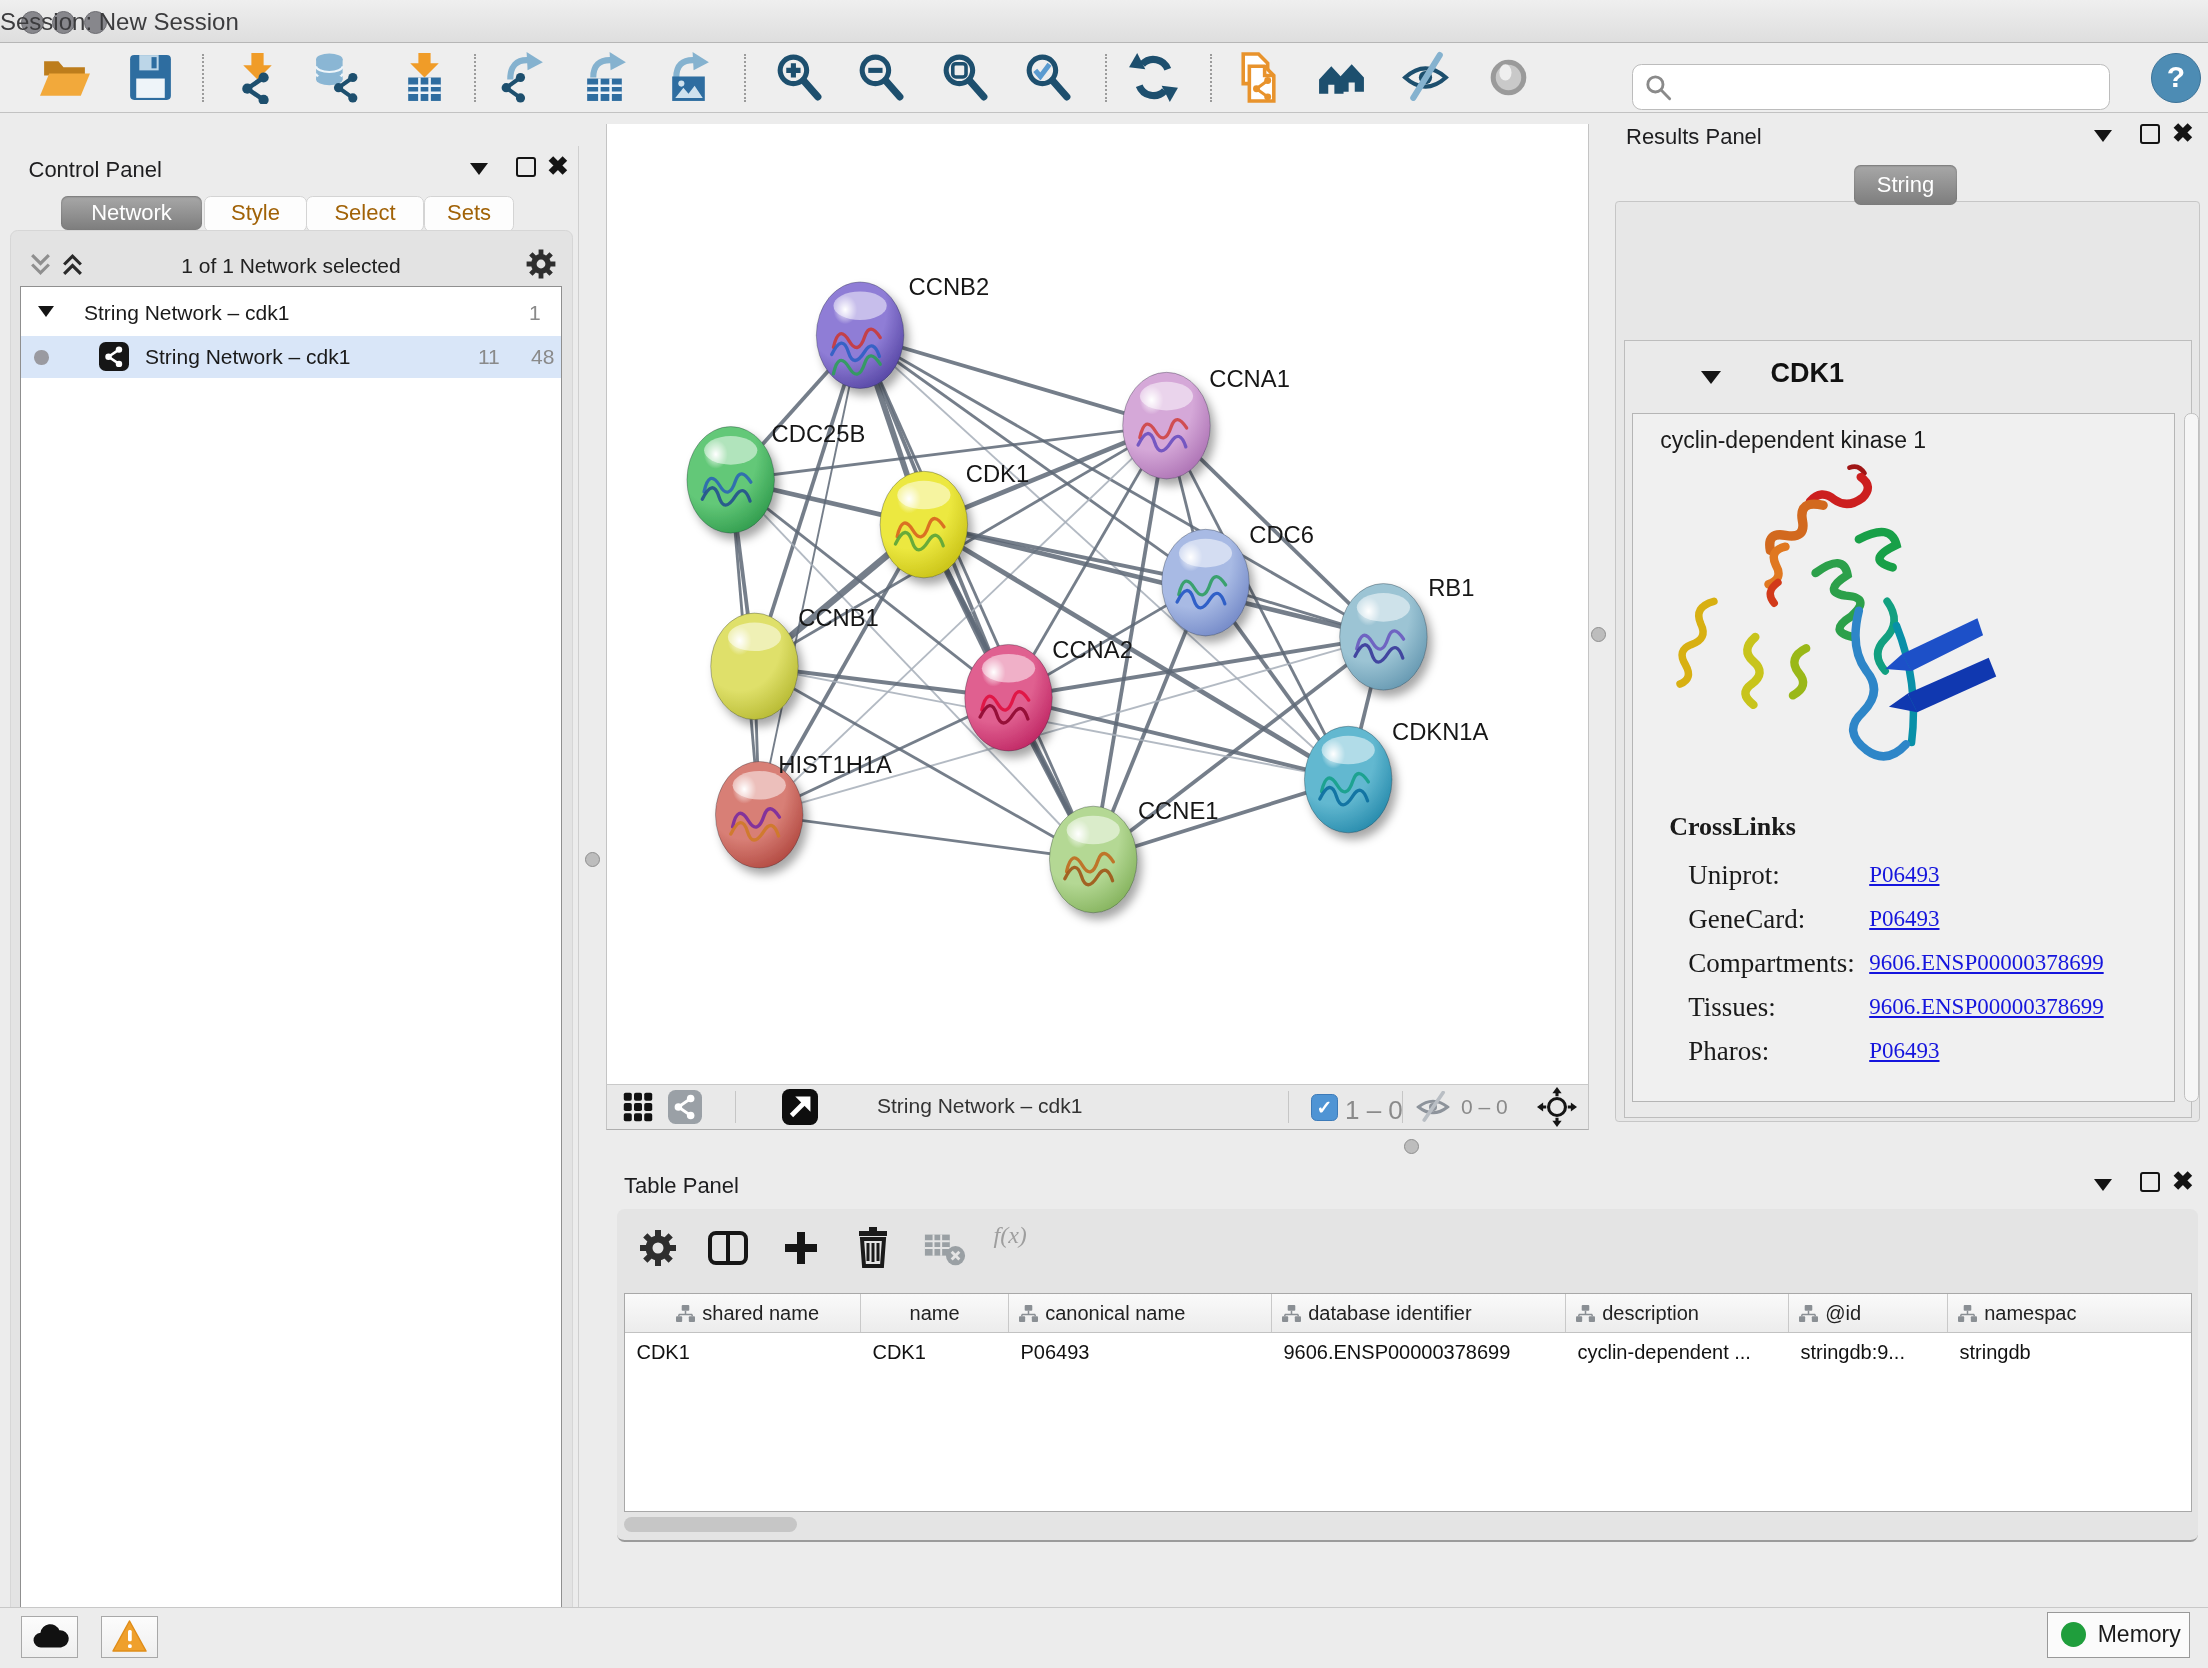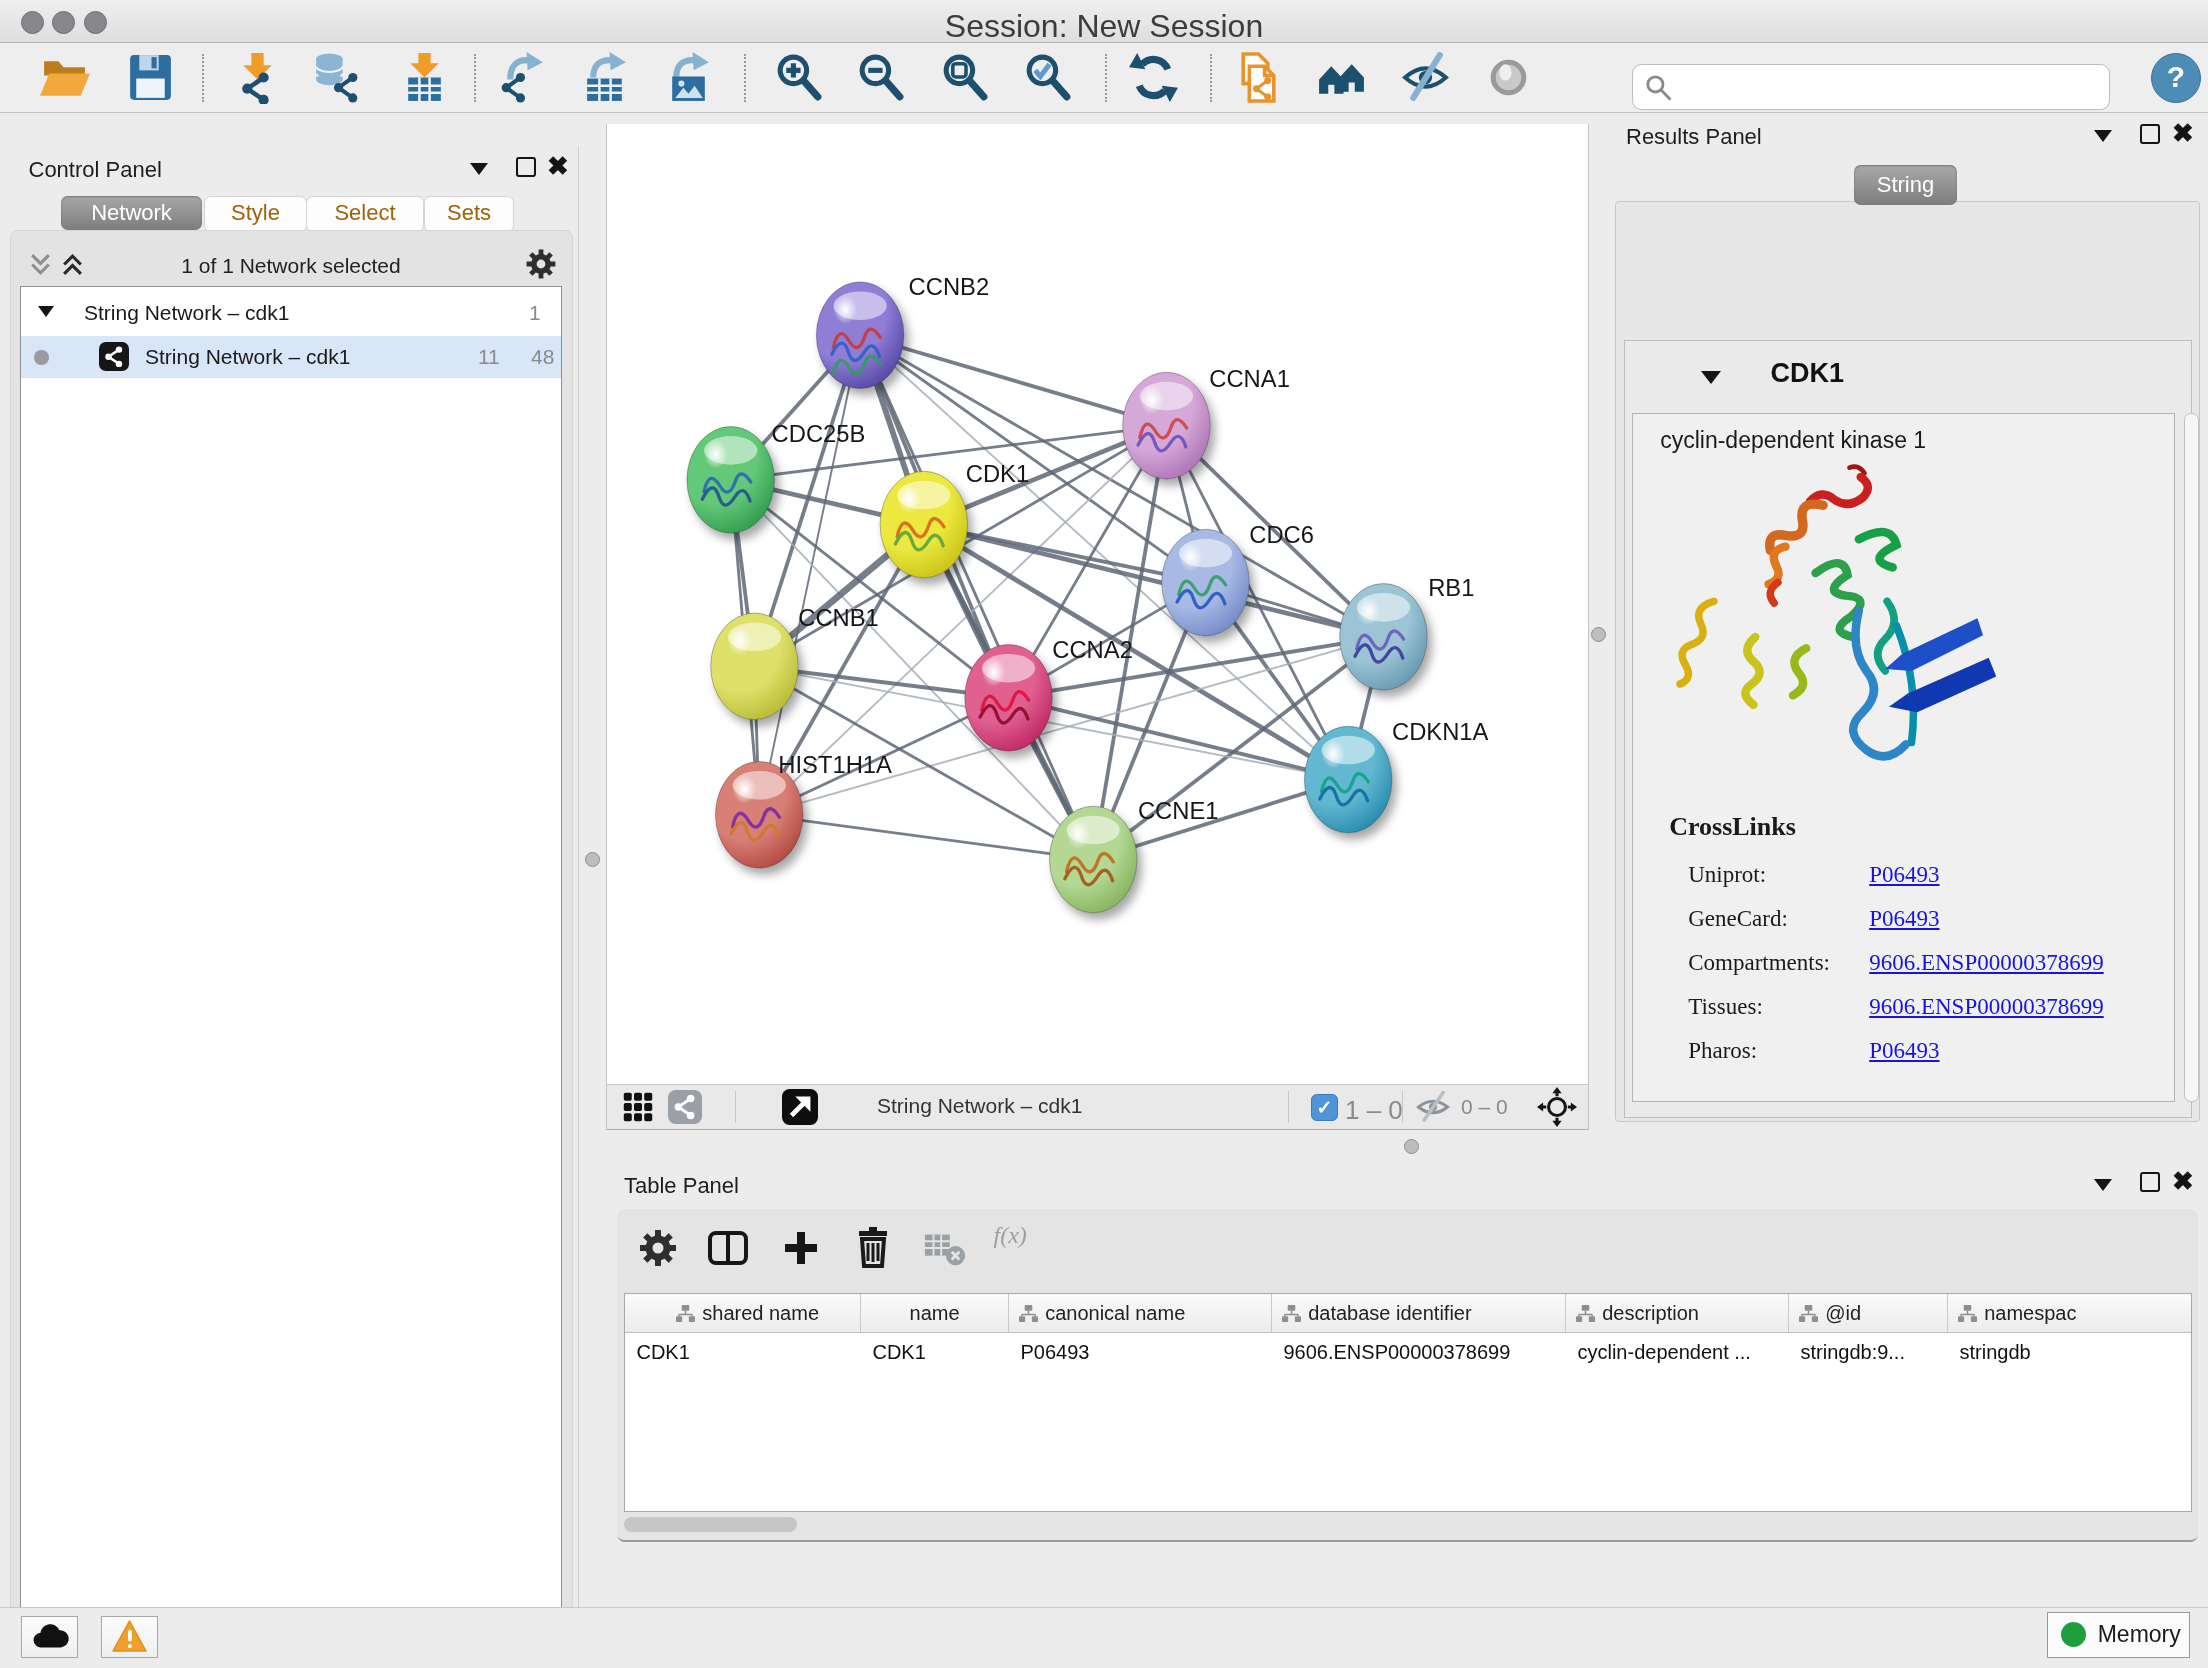--- a/index.html
+++ b/index.html
@@ -1,21 +1,21 @@
 <!DOCTYPE html>
 <html style="font-size:15px"><head>
 <meta charset="utf-8">
 <style>
   html,body{margin:0;padding:0;}
   body{width:2208px;height:1668px;background:#ececec;font-family:"Liberation Sans",sans-serif;position:relative;overflow:hidden;color:#1a1a1a;}
   .abs{position:absolute;}
   
   .titlebar{position:absolute;left:0;top:0;right:0;height:42px;background:linear-gradient(#efefef,#dedede);border-bottom:1px solid #b6b6b6;}
   .tl{position:absolute;top:10.5px;width:21px;height:21px;border-radius:50%;background:#87878c;border:1px solid #6e6e73;}
-  .wtitle{position:absolute;top:7.6px;left:0;right:0;text-align:center;font-size:32px;color:#3c3c3e;}
+  .wtitle{position:absolute;top:7.6px;left:0;right:0;text-align:left;font-size:24px;color:#3c3c3e;}
   
   .toolbar{position:absolute;left:0;top:43px;right:0;height:69px;background:#eeeeee;border-bottom:1px solid #c2c2c2;}
   .tbi{position:absolute;top:7.6px;width:53px;height:53px;}
   .tsep{position:absolute;top:11.4px;height:48px;border-left:2.9px dotted #9b9b9b;}
   .search{position:absolute;left:1632px;top:21px;width:476px;height:44px;background:#fff;border:1.9px solid #bcbcbc;border-radius:9.5px;}
   .search input{position:absolute;left:49px;top:3.8px;width:409px;height:32px;border:none;outline:none;font-size:21px;background:transparent;font-family:"Liberation Sans",sans-serif;}
   .help{position:absolute;left:2151px;top:9.5px;width:48px;height:48px;border-radius:50%;background:#4d8cb4;border:1.9px solid #3d7398;color:#fff;font-size:30px;font-weight:bold;text-align:center;line-height:46px;}
   
   .phdr-title{font-size:22px;color:#1d1d1f;}
   .pc-collapse{width:0;height:0;border-left:9.5px solid transparent;border-right:9.5px solid transparent;border-top:12.4px solid #141414;}
@@ -533,21 +533,21 @@
           <path d="M236 150 q16 22 -2 40 q-16 16 0 34" stroke="#12a080" stroke-width="8"></path>
           <path d="M246 176 q24 60 16 124" stroke="#0890a8" stroke-width="8"></path>
           <path d="M206 160 q-10 40 8 64 q18 22 -4 44 q-22 20 4 40 q22 16 42 -6" stroke="#2e86c8" stroke-width="9"></path>
         </g>
         <polygon points="252,206 332,168 338,186 262,224" fill="#1d50c8"></polygon>
         <polygon points="252,206 262,224 234,222" fill="#1d50c8"></polygon>
         <polygon points="258,248 344,210 352,230 268,268" fill="#1038b0"></polygon>
         <polygon points="258,248 268,268 238,262" fill="#1038b0"></polygon>
       </svg>
       <div class="abs serif" style="left:36px;top:398px;font-size:26px;font-weight:bold;">CrossLinks</div>
-      <div class="abs serif" style="left:55px;top:439px;font-size:23px;line-height:44px;">
+      <div class="abs serif" style="left:55px;top:439px;font-size:27px;line-height:44px;">
         <div>Uniprot:</div>
         <div>GeneCard:</div>
         <div>Compartments:</div>
         <div>Tissues:</div>
         <div>Pharos:</div>
       </div>
       <div class="abs serif" style="left:236px;top:439px;font-size:23px;line-height:44px;">
         <div><a class="link" href="#">P06493</a></div>
         <div><a class="link" href="#">P06493</a></div>
         <div><a class="link" href="#">9606.ENSP00000378699</a></div>

